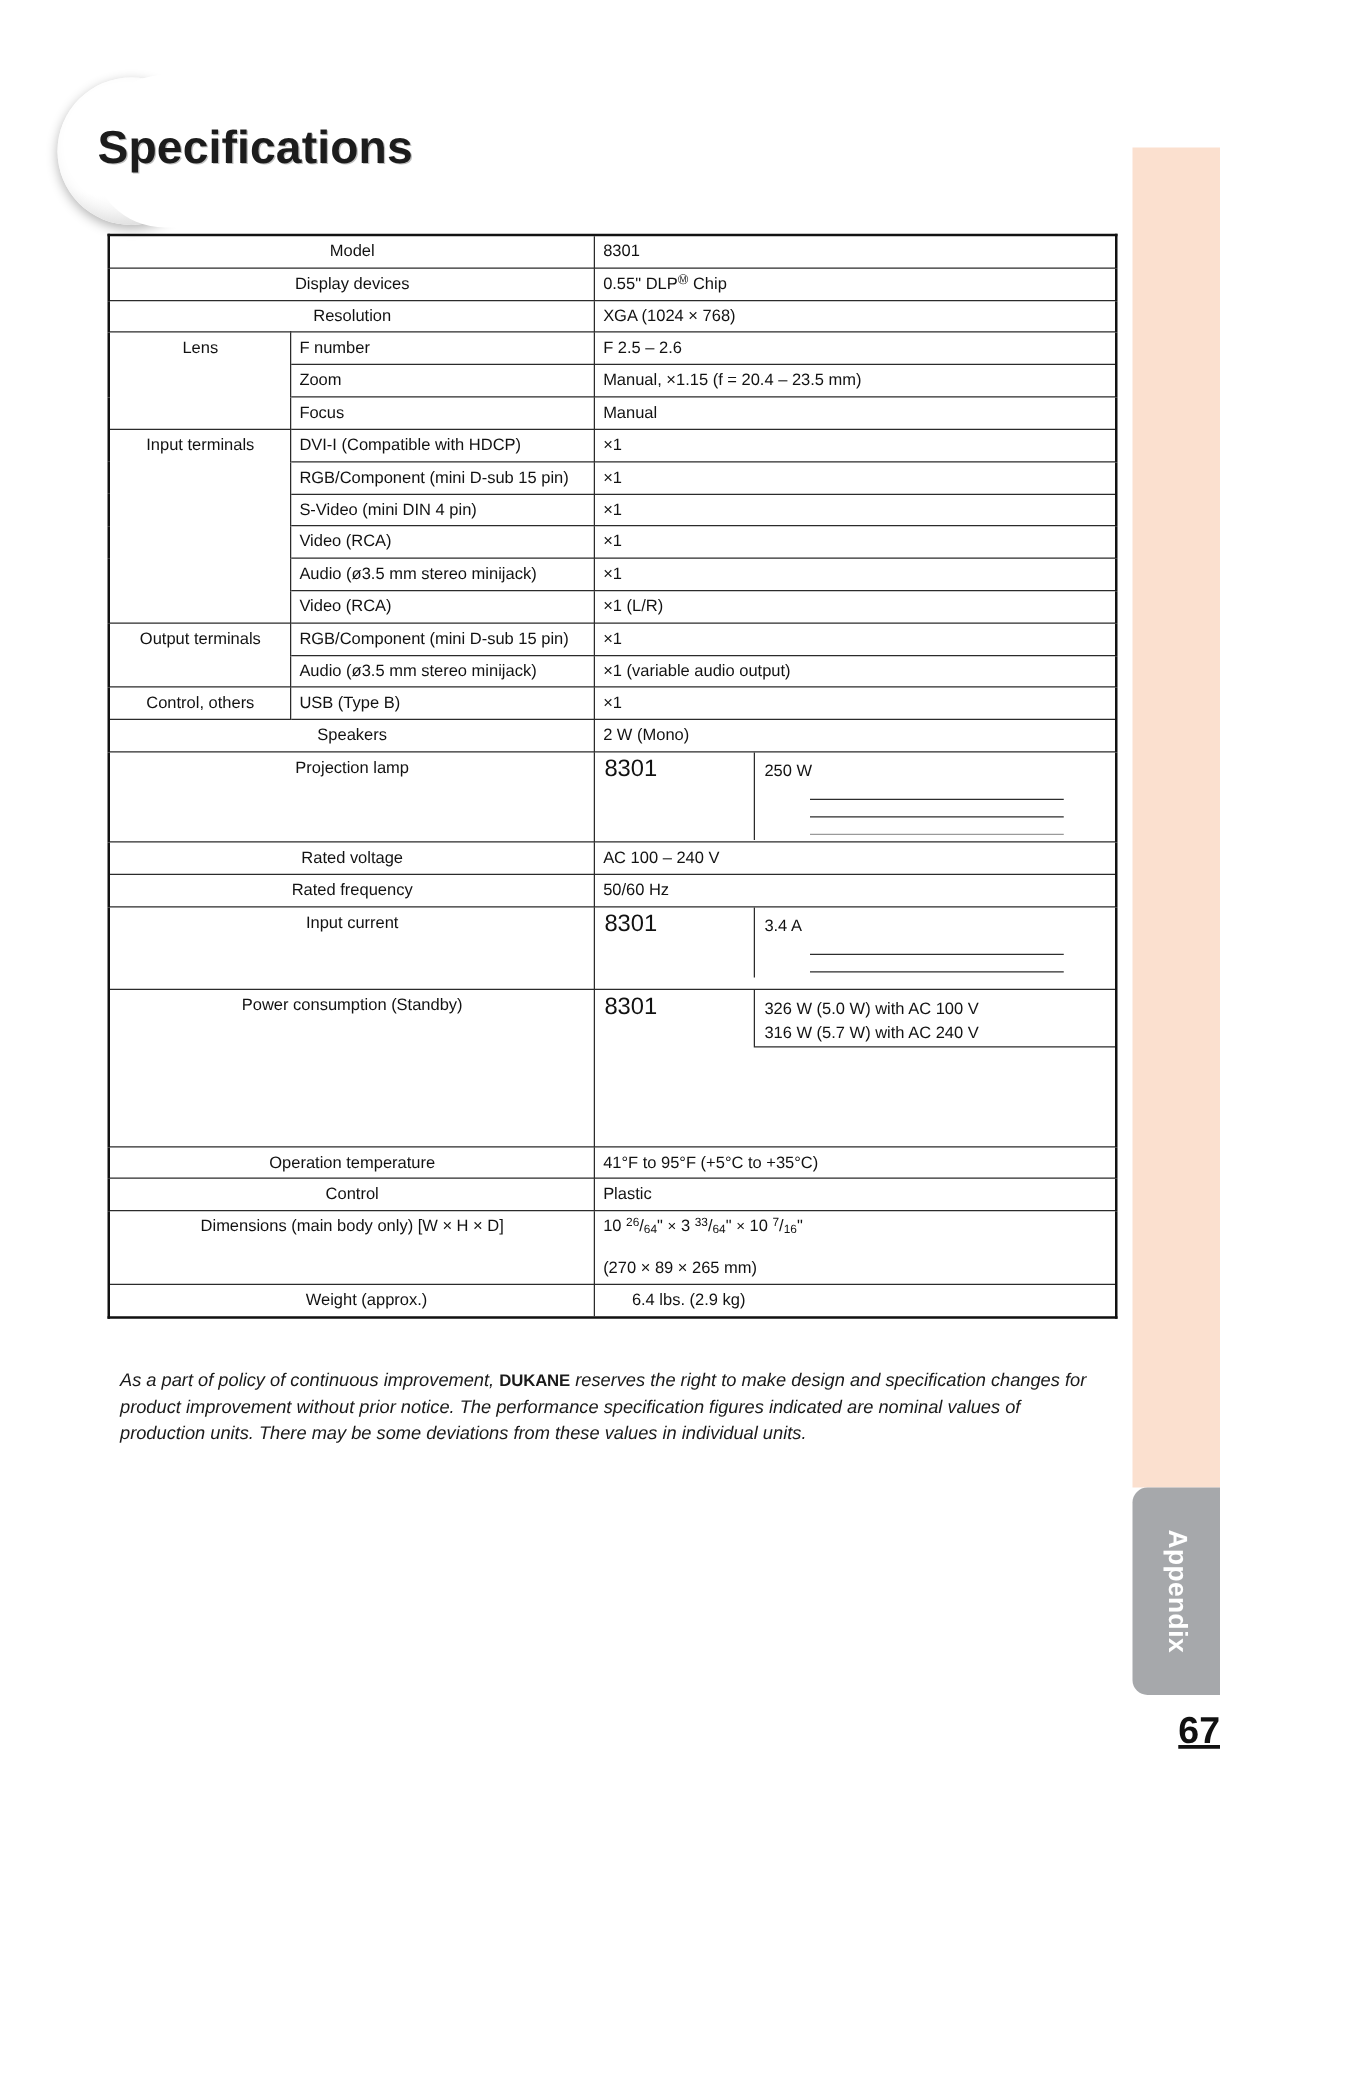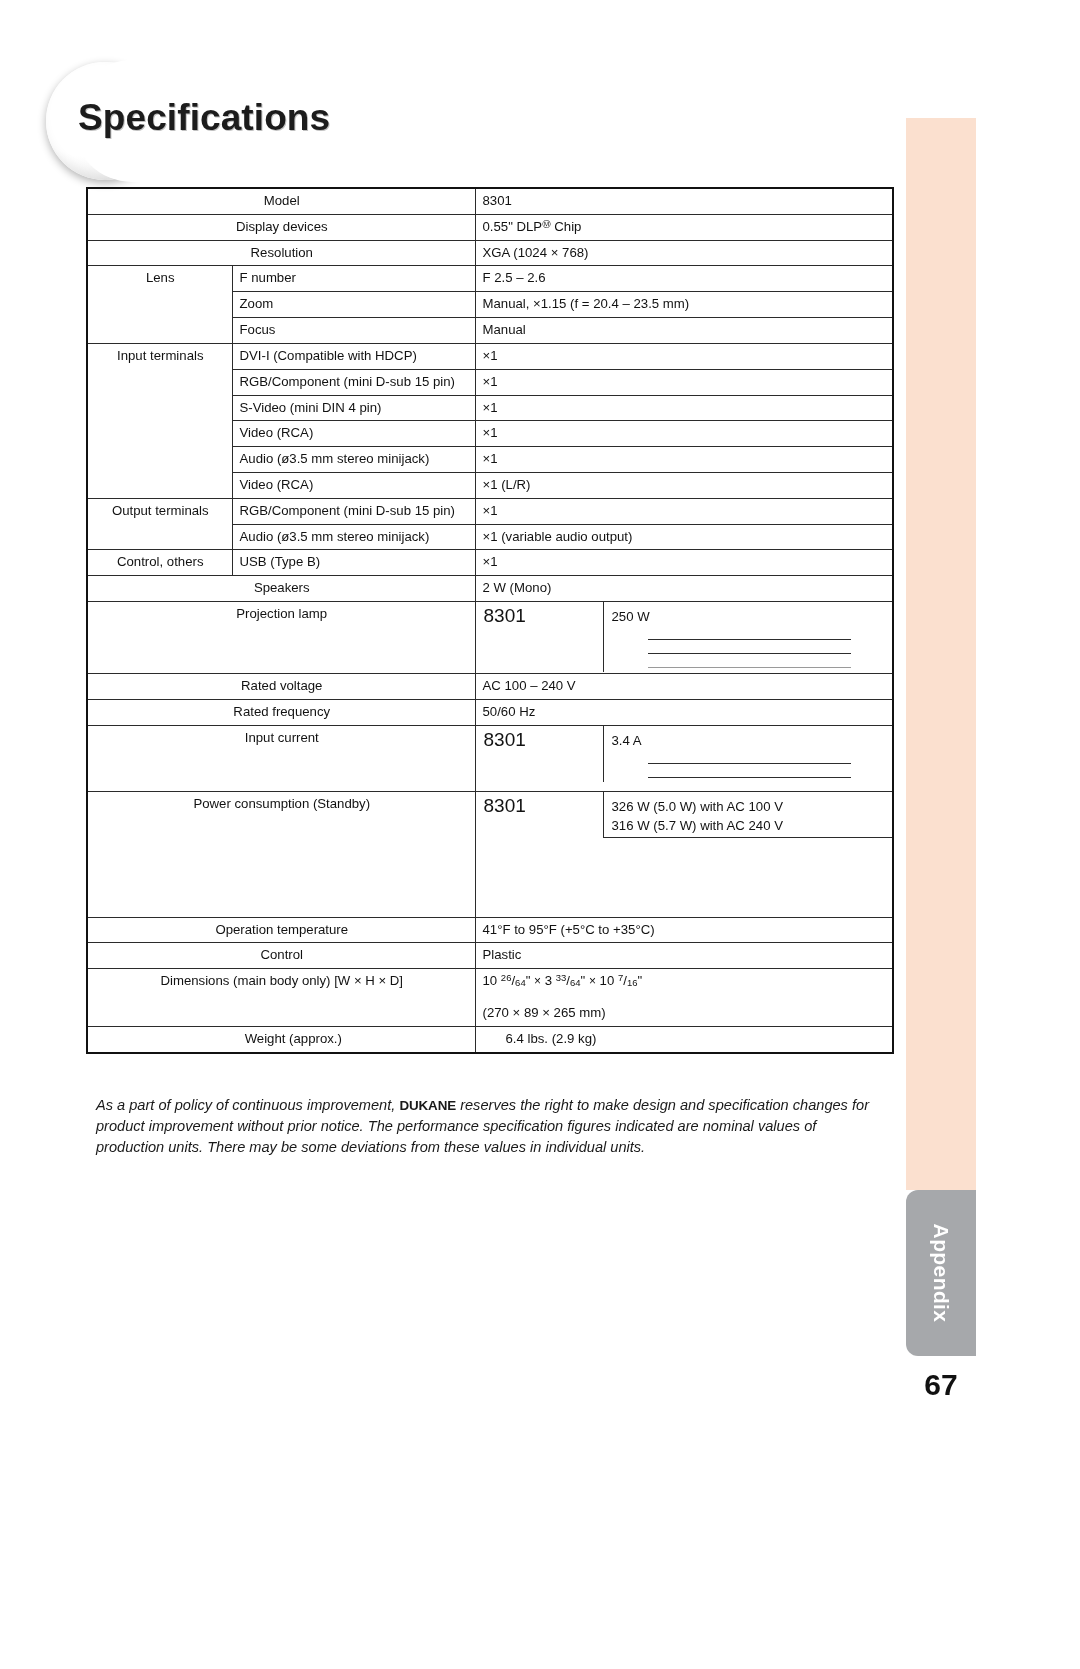--- a/index.html
+++ b/index.html
@@ -111,21 +111,21 @@
   }
   .side-tab .tab-label{
     position:absolute;left:0;top:0;width:166px;height:70px;
     transform-origin:0 0;
     transform:rotate(90deg) translateY(-70px);
     display:flex;align-items:center;justify-content:center;
     color:#ffffff;font-weight:bold;font-size:21px;letter-spacing:0.4px;
   }
   .page-num{
     position:absolute;right:104px;top:1368px;width:70px;
-    text-align:center;font-size:30px;font-weight:bold;color:#111;
+    text-align:right;font-size:30px;font-weight:bold;color:#111;text-decoration:underline;
   }
 </style>
 </head>
 <body>
 
 <div class="page">
 
   <div class="sphere"></div>
   <div class="sphere-mask"></div>
 

